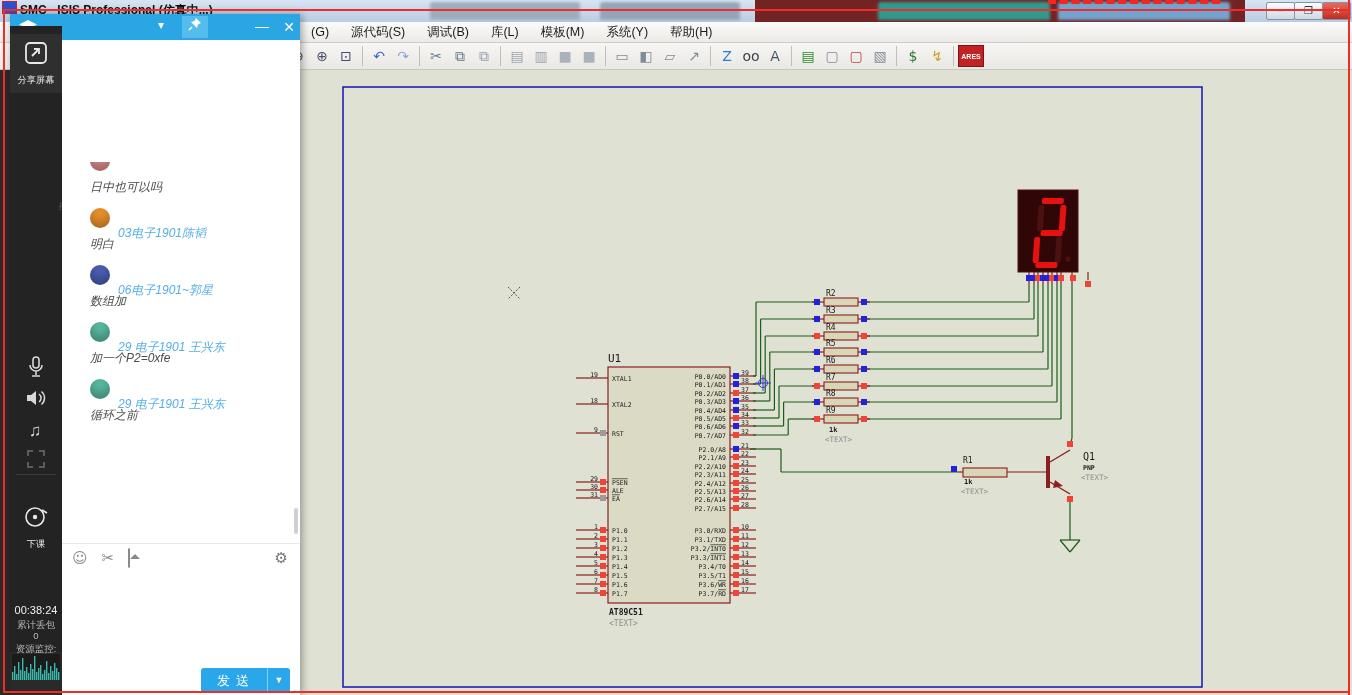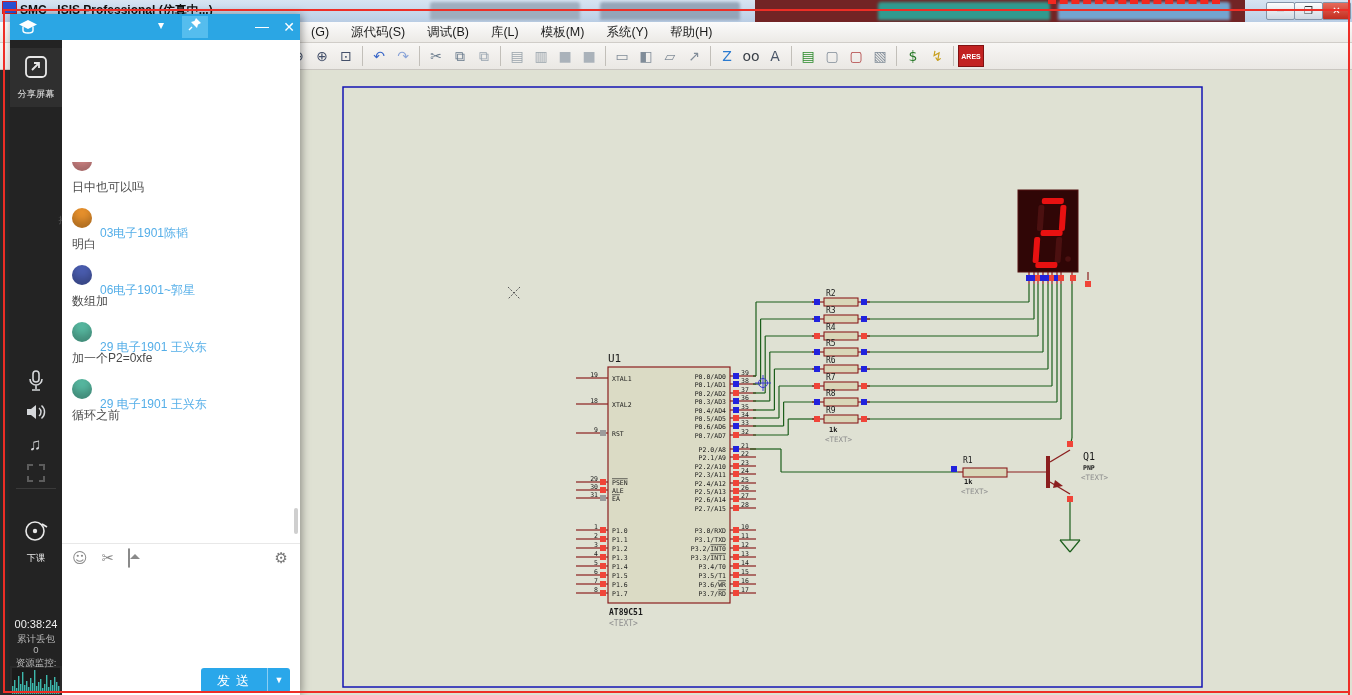--- a/index.html
+++ b/index.html
@@ -41,42 +41,42 @@
   #overlay{position:absolute;left:10px;top:14px;width:290px;height:681px;z-index:10;
      box-shadow:2px 0 8px rgba(0,0,0,.35);}
   #ov-titlebar{position:absolute;left:0;top:0;width:290px;height:26px;background:#2ba6e4;}
   #ov-logo{position:absolute;left:8px;top:4px;}
   #ov-caret{position:absolute;left:148px;top:4px;color:#fff;font-size:12px;}
   #ov-pin{position:absolute;left:172px;top:2px;width:26px;height:22px;background:#55bdee;color:#fff;
      text-align:center;line-height:22px;font-size:12px;}
   #ov-min{position:absolute;left:240px;top:2px;width:24px;height:22px;color:#fff;text-align:center;line-height:20px;font-size:14px;}
   #ov-close{position:absolute;left:268px;top:2px;width:22px;height:22px;color:#fff;text-align:center;line-height:22px;font-size:14px;}
 
-  #ov-sidebar{position:absolute;left:0;top:26px;width:52px;height:626px;background:#232323;}
+  #ov-sidebar{position:absolute;left:0;top:12px;width:52px;height:626px;background:#232323;}
   .sb-tool{position:absolute;left:0;width:52px;text-align:center;color:#e8e8e8;}
   .sb-tool.dim{color:#5c5c5c;margin-left:41px;}
   .sb-tool .ic{margin:0 auto 3px auto;}
   .sb-label{font-size:10px;display:block;transform:scale(.92);}
   .sb-audio{position:absolute;left:0;width:52px;text-align:center;}
   #sb-divider{position:absolute;left:6px;top:448px;width:40px;height:1px;background:#3a3a3a;}
   #sb-timer{position:absolute;left:0;top:578px;width:52px;text-align:center;color:#f0f0f0;font-size:11px;}
   .sb-small{position:absolute;left:0;width:52px;text-align:center;color:#b9b9b9;font-size:10px;transform:scale(.95);}
   #sb-wave{position:absolute;left:2px;top:628px;}
 
   #ov-chat{position:absolute;left:52px;top:26px;width:238px;height:655px;background:#fff;}
   #invite-btn{position:absolute;left:33px;top:28px;width:172px;height:36px;background:#2aa7ea;border:none;
      border-radius:4px;color:#fff;font-size:15px;text-align:center;line-height:36px;}
   #chat-tabs{position:absolute;left:0;top:95px;width:238px;height:26px;}
   .chat-tab{position:absolute;top:0;font-size:14px;}
   #tab-discussion{left:58px;color:#2aa7ea;}
   #tab-members{left:150px;color:#333;}
   #tab-underline{position:absolute;left:0;top:24px;width:119px;height:3px;background:#2aa7ea;}
   #chat-divider{position:absolute;left:0;top:27px;width:238px;height:1px;background:#ebebeb;}
   #messages{position:absolute;left:0;top:122px;width:238px;height:381px;overflow:hidden;}
-  .msg{padding:0 10px;margin-bottom:11px;}
+  .msg{padding:0 28px;margin-bottom:11px;font-style:italic;}
   .msg-head{display:flex;align-items:center;height:22px;margin-bottom:7px;}
   .avatar{width:20px;height:20px;border-radius:50%;margin-right:8px;flex:0 0 20px;
      box-shadow:inset 0 -6px 8px rgba(0,0,0,.25);}
   .msg-name{font-size:12px;color:#54aee8;white-space:nowrap;margin-top:30px;}
   .msg-text{font-size:12px;color:#4a4a4a;padding-left:0;}
   #chat-scrollthumb{position:absolute;right:2px;top:468px;width:4px;height:26px;background:#cfcfcf;border-radius:2px;}
   #input-toolbar{position:absolute;left:0;top:503px;width:238px;height:28px;border-top:1px solid #e8e8e8;
      display:flex;align-items:center;padding:0 10px;box-sizing:border-box;color:#8a8a8a;}
   .in-ic{font-size:15px;margin-right:14px;font-family:"DejaVu Sans",sans-serif;}
   #gear-ic{margin-left:auto;margin-right:2px;color:#777;font-size:15px;}

